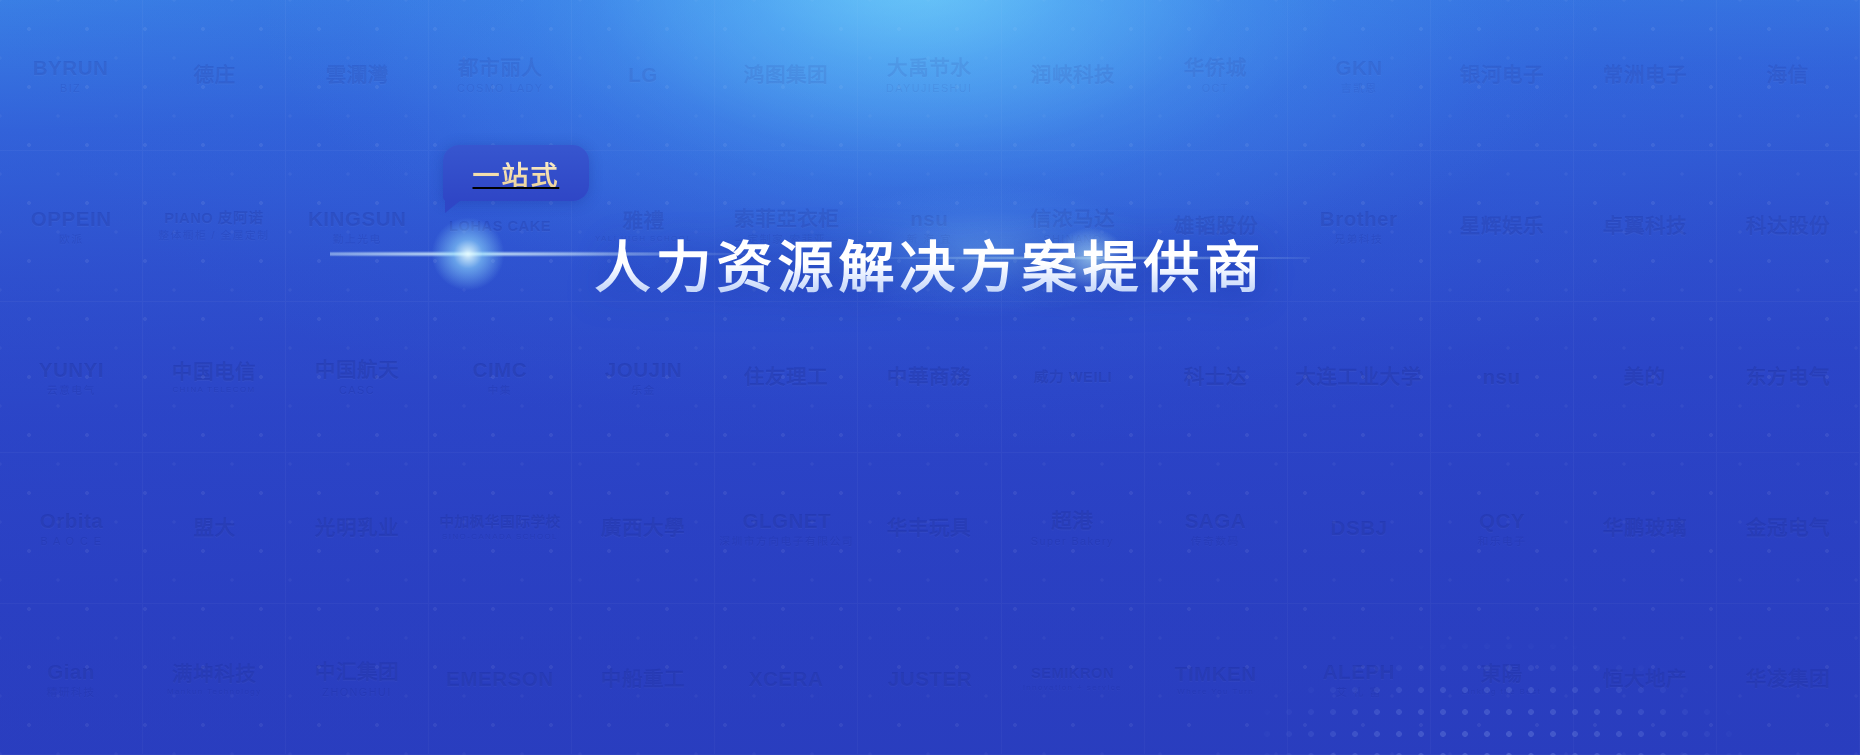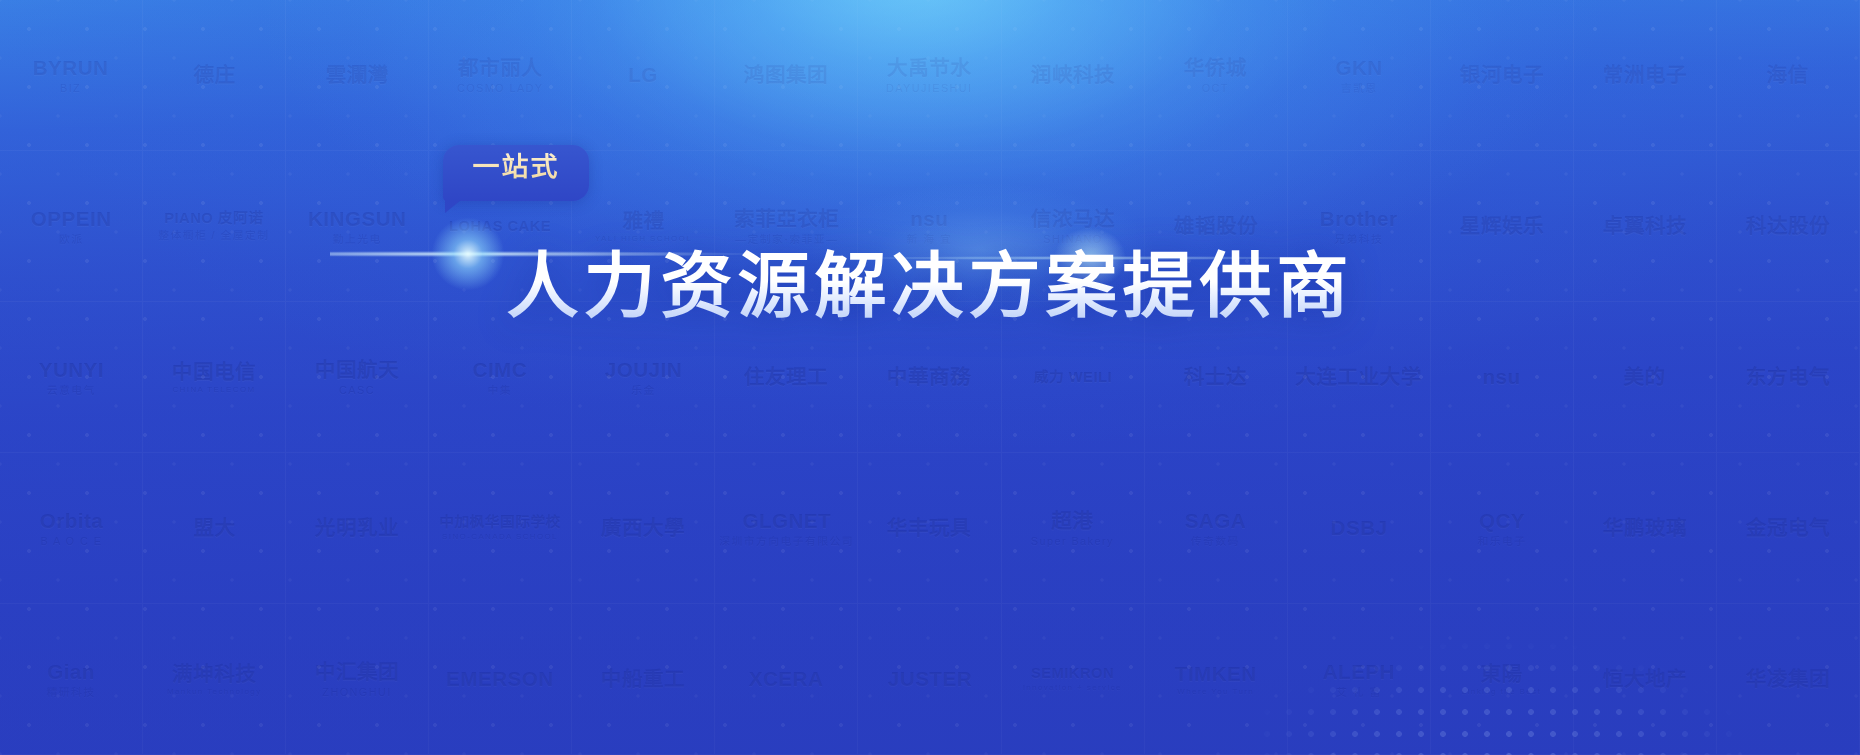--- a/index.html
+++ b/index.html
@@ -97,42 +97,43 @@
   }
 
   
   .content{position:absolute;inset:0;z-index:8;}
 
   .badge{
     position:absolute;left:443px;top:145px;
     width:146px;height:56px;
     background:linear-gradient(180deg,#3756cf 0%,#2f46c6 100%);
     border-radius:16px 16px 16px 4px;
-    display:flex;justify-content:center;
+    display:flex;align-items:center;justify-content:center;
     box-shadow:0 2px 14px rgba(20,40,140,.30);
+    text-decoration:underline;
   }
   .badge::after{
     content:"";position:absolute;left:2px;bottom:-12px;
     width:0;height:0;
     border-left:16px solid #2f46c6;
     border-bottom:13px solid transparent;
   }
   .badge-text{
     position:relative;z-index:2;
     font-size:27px;font-weight:700;letter-spacing:2px;
     color:#f7e7b8;
     background:linear-gradient(180deg,#fdf4d8 0%,#f3ddab 55%,#e9cf95 100%);
     -webkit-background-clip:text;background-clip:text;
     -webkit-text-fill-color:transparent;
   }
 
   .headline{
     position:absolute;left:0;right:0;top:200px;
     text-align:center;
-    font-size:72px;font-weight:700;
+    font-size:56px;font-weight:700;
     letter-spacing:5px;
     line-height:1.06;
     color:#ffffff;
     background:linear-gradient(180deg,#ffffff 0%,#ffffff 44%,#e3ecff 66%,#b9cdf6 100%);
     -webkit-background-clip:text;background-clip:text;
     -webkit-text-fill-color:transparent;
     filter:drop-shadow(0 4px 18px rgba(18,40,150,.45));
   }
 
   .subhead{

